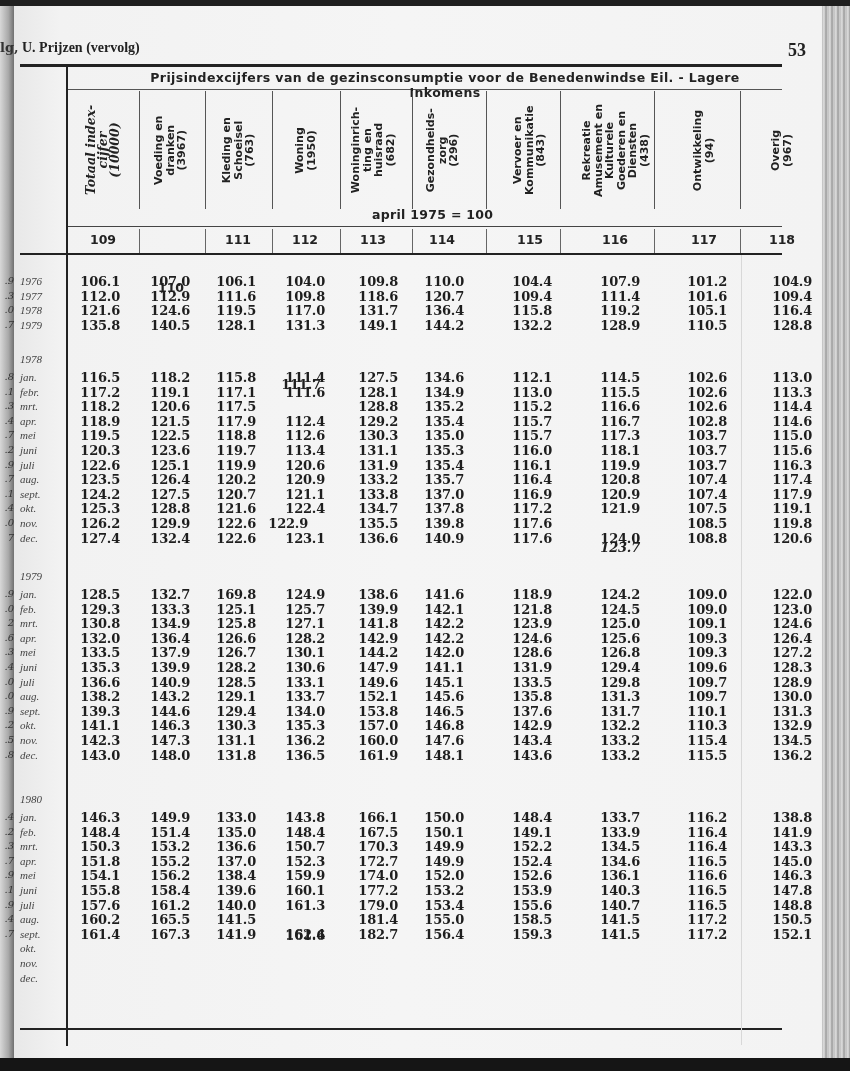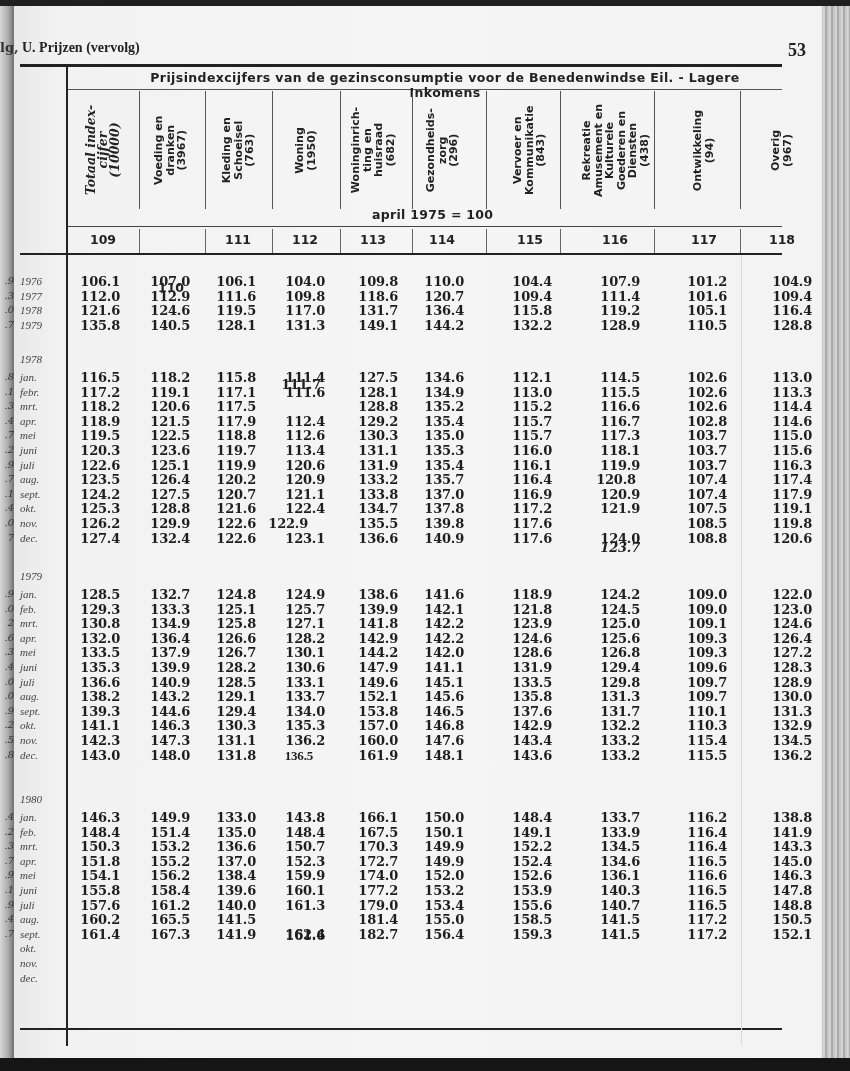--- a/index.html
+++ b/index.html
@@ -335,21 +335,21 @@
       </div>
       <div>
         <div class="row-label" style="top: 473.2px;">aug.</div>
         <div class="cell" style="top: 472.2px; left: 72px;">123.5</div>
         <div class="cell" style="top: 472.2px; left: 142px;">126.4</div>
         <div class="cell" style="top: 472.2px; left: 208px;">120.2</div>
         <div class="cell" style="top: 472.2px; left: 277px;">120.9</div>
         <div class="cell" style="top: 472.2px; left: 350px;">133.2</div>
         <div class="cell" style="top: 472.2px; left: 416px;">135.7</div>
         <div class="cell" style="top: 472.2px; left: 504px;">116.4</div>
-        <div class="cell" style="top: 472.2px; left: 592px; text-align: center;">120.8</div>
+        <div class="cell" style="top: 472.2px; left: 592px;">120.8</div>
         <div class="cell" style="top: 472.2px; left: 679px;">107.4</div>
         <div class="cell" style="top: 472.2px; left: 764px;">117.4</div>
       </div>
       <div>
         <div class="row-label" style="top: 487.8px;">sept.</div>
         <div class="cell" style="top: 486.8px; left: 72px;">124.2</div>
         <div class="cell" style="top: 486.8px; left: 142px;">127.5</div>
         <div class="cell" style="top: 486.8px; left: 208px;">120.7</div>
         <div class="cell" style="top: 486.8px; left: 277px;">121.1</div>
         <div class="cell" style="top: 486.8px; left: 350px;">133.8</div>
@@ -396,21 +396,21 @@
         <div class="cell" style="top: 530.6px; left: 504px;">117.6</div>
         <div class="cell" style="top: 530.6px; left: 592px;">124.0</div>
         <div class="cell" style="top: 530.6px; left: 679px;">108.8</div>
         <div class="cell" style="top: 530.6px; left: 764px;">120.6</div>
       </div>
       <div class="row-label" style="top: 570px;">1979</div>
       <div>
         <div class="row-label" style="top: 588px;">jan.</div>
         <div class="cell" style="top: 587px; left: 72px;">128.5</div>
         <div class="cell" style="top: 587px; left: 142px;">132.7</div>
-        <div class="cell" style="top: 587px; left: 208px;">124.8</div>
+        <div class="cell" style="top: 587px; left: 208px;">169.8</div>
         <div class="cell" style="top: 587px; left: 277px;">124.9</div>
         <div class="cell" style="top: 587px; left: 350px;">138.6</div>
         <div class="cell" style="top: 587px; left: 416px;">141.6</div>
         <div class="cell" style="top: 587px; left: 504px;">118.9</div>
         <div class="cell" style="top: 587px; left: 592px;">124.2</div>
         <div class="cell" style="top: 587px; left: 679px;">109.0</div>
         <div class="cell" style="top: 587px; left: 764px;">122.0</div>
       </div>
       <div>
         <div class="row-label" style="top: 602.6px;">feb.</div>
@@ -540,21 +540,21 @@
         <div class="cell" style="top: 733px; left: 504px;">143.4</div>
         <div class="cell" style="top: 733px; left: 592px;">133.2</div>
         <div class="cell" style="top: 733px; left: 679px;">115.4</div>
         <div class="cell" style="top: 733px; left: 764px;">134.5</div>
       </div>
       <div>
         <div class="row-label" style="top: 748.6px;">dec.</div>
         <div class="cell" style="top: 747.6px; left: 72px;">143.0</div>
         <div class="cell" style="top: 747.6px; left: 142px;">148.0</div>
         <div class="cell" style="top: 747.6px; left: 208px;">131.8</div>
-        <div class="cell" style="top: 747.6px; left: 265px; font-family: Liberation Serif, serif;">136.5</div>
+        <div class="cell" style="top: 747.6px; left: 277px;">136.5</div>
         <div class="cell" style="top: 747.6px; left: 350px;">161.9</div>
         <div class="cell" style="top: 747.6px; left: 416px;">148.1</div>
         <div class="cell" style="top: 747.6px; left: 504px;">143.6</div>
         <div class="cell" style="top: 747.6px; left: 592px;">133.2</div>
         <div class="cell" style="top: 747.6px; left: 679px;">115.5</div>
         <div class="cell" style="top: 747.6px; left: 764px;">136.2</div>
       </div>
       <div class="row-label" style="top: 793px;">1980</div>
       <div>
         <div class="row-label" style="top: 811px;">jan.</div>

